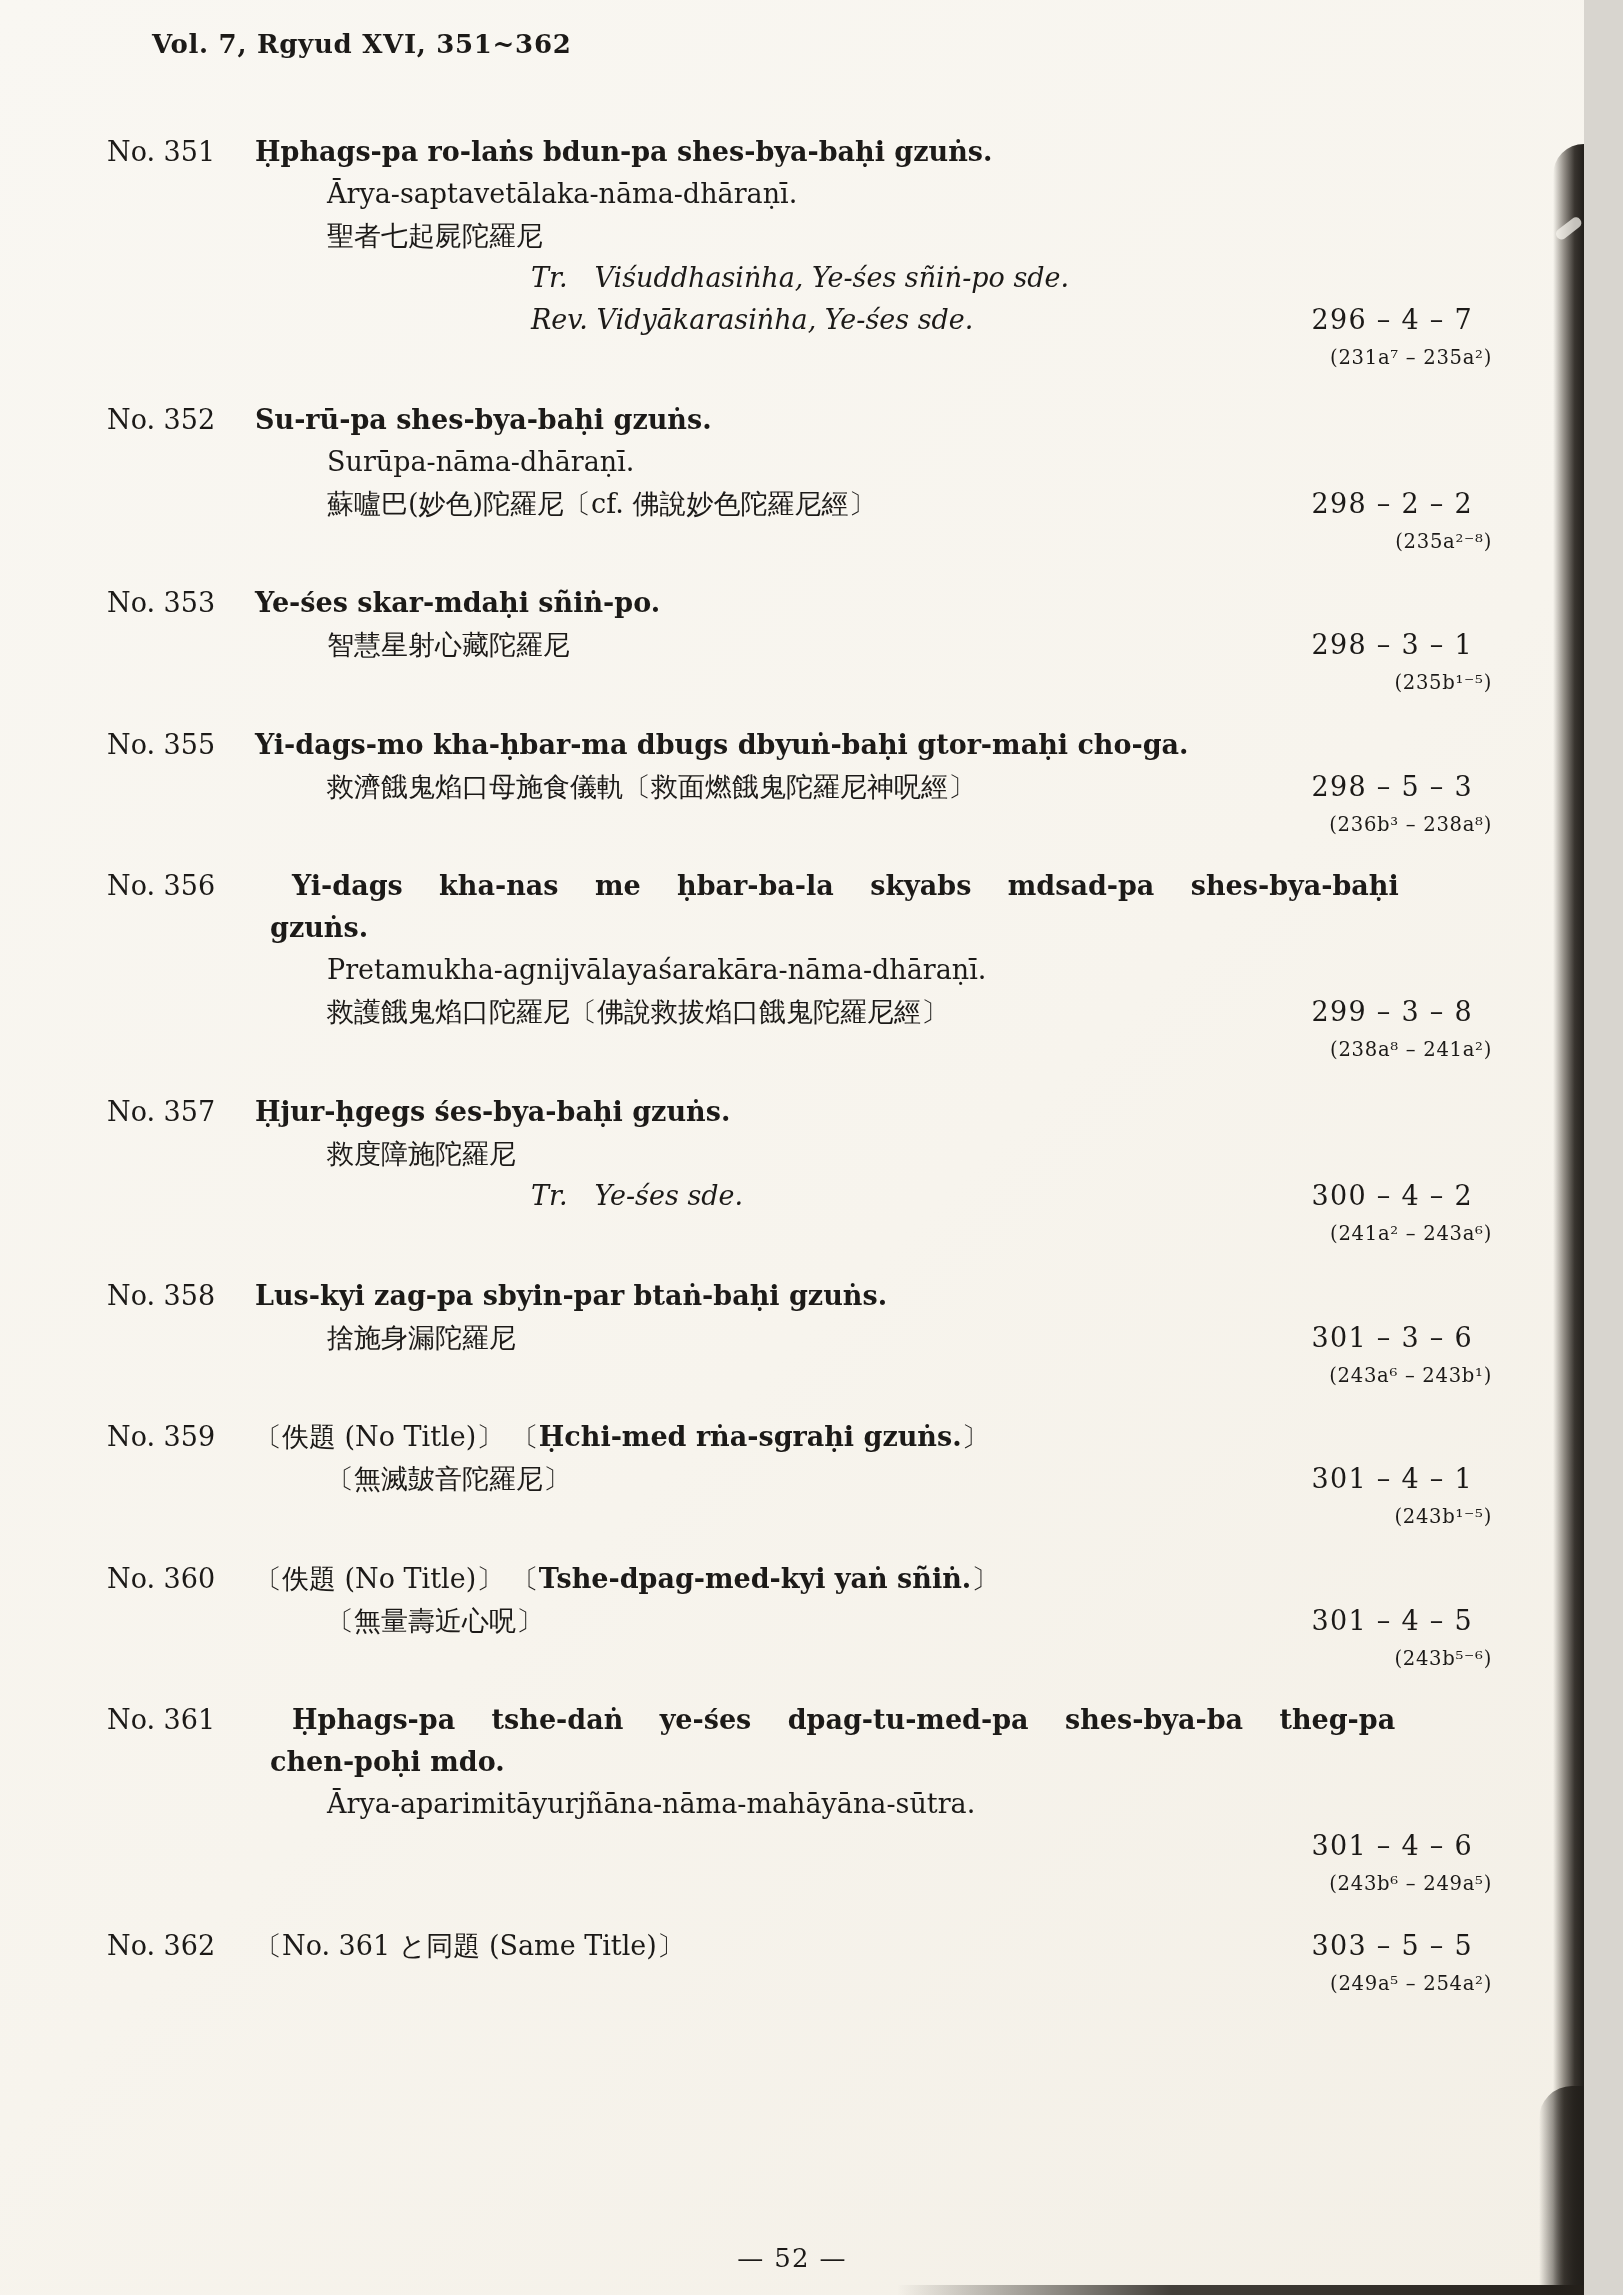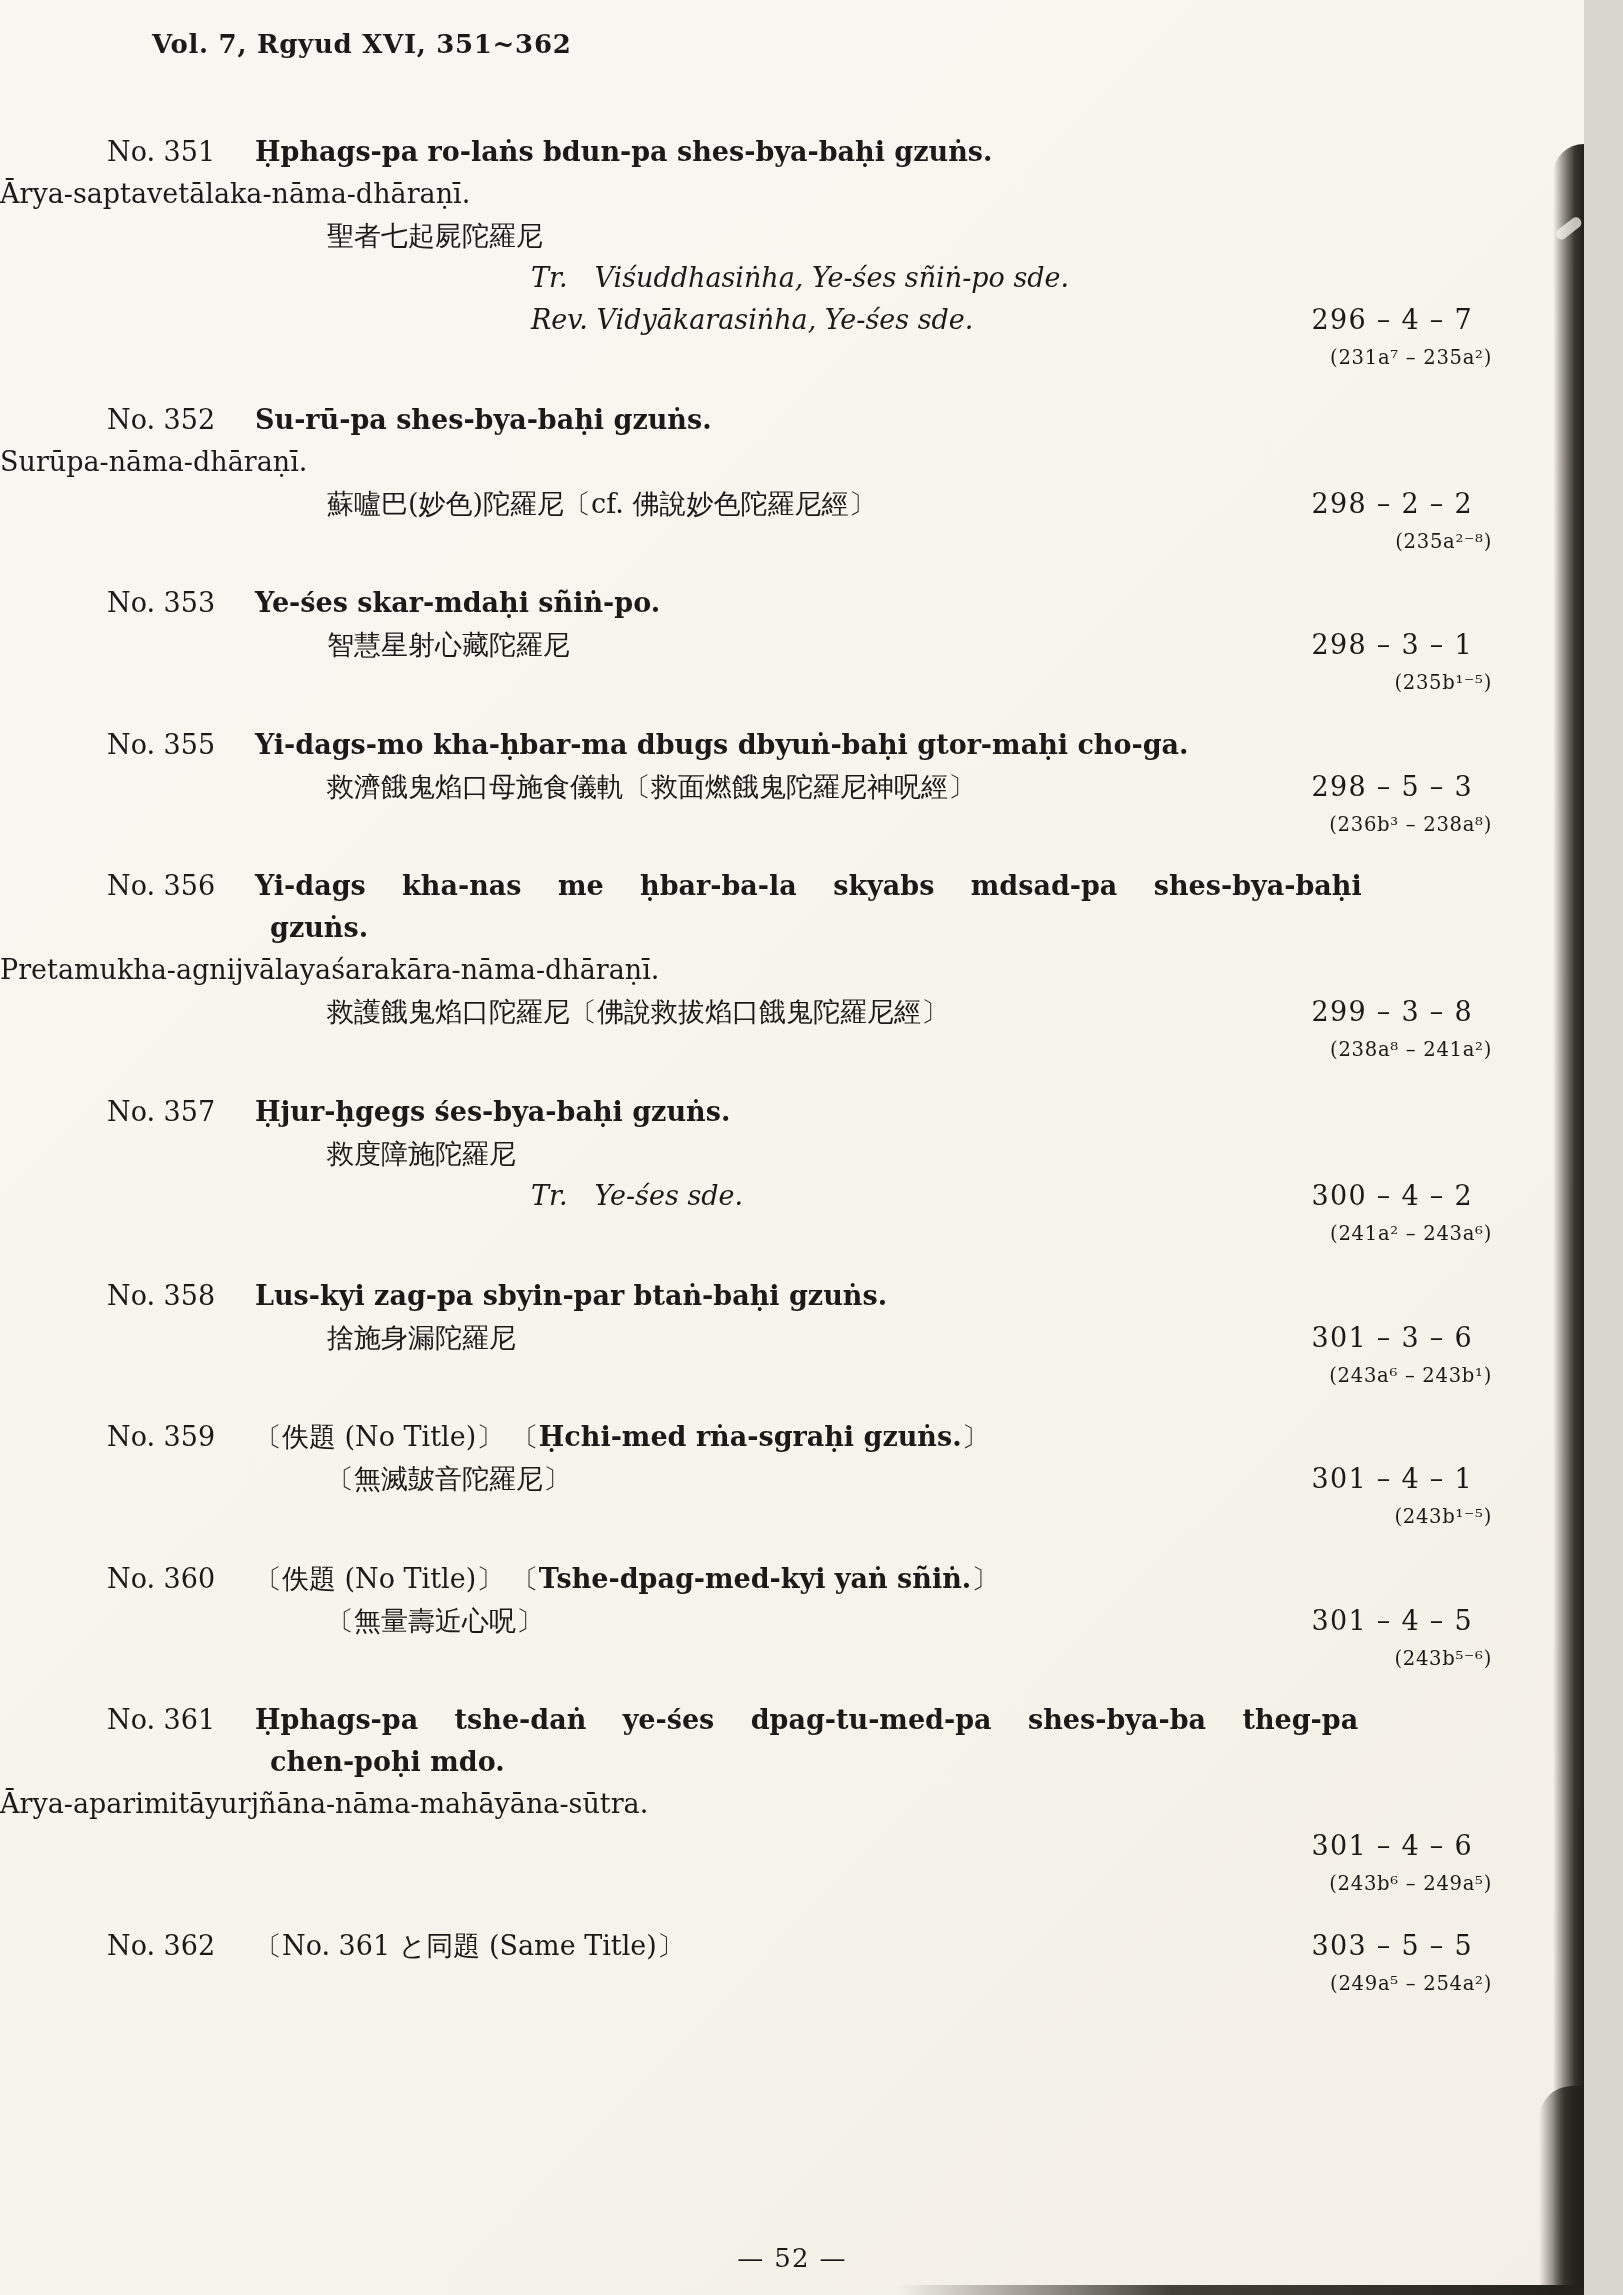--- a/index.html
+++ b/index.html
@@ -37,25 +37,25 @@
   .row {
     display: flex;
     align-items: flex-end;
     font-size: 27px;
     line-height: 42px;
   }
   .row.head { padding-left: 107px; }
   .num { flex: 0 0 148px; white-space: nowrap; }
   .bold { font-weight: 700; }
   .row.cont { padding-left: 270px; font-weight: 700; }
-  .row.roman { }
+  .row.roman { padding-left: 327px; }
   .row.cjk { padding-left: 327px; }
   .row.tr { padding-left: 531px; font-style: italic; }
   .left { min-width: 0; }
-  .spread { word-spacing: 1em; }
+  .spread { word-spacing: 1em; margin-left: 37px; }
 
   .ref {
     margin-left: auto;
     padding-right: 111px;
     white-space: nowrap;
     font-style: normal;
     font-weight: 400;
     letter-spacing: 1.3px;
   }
 

